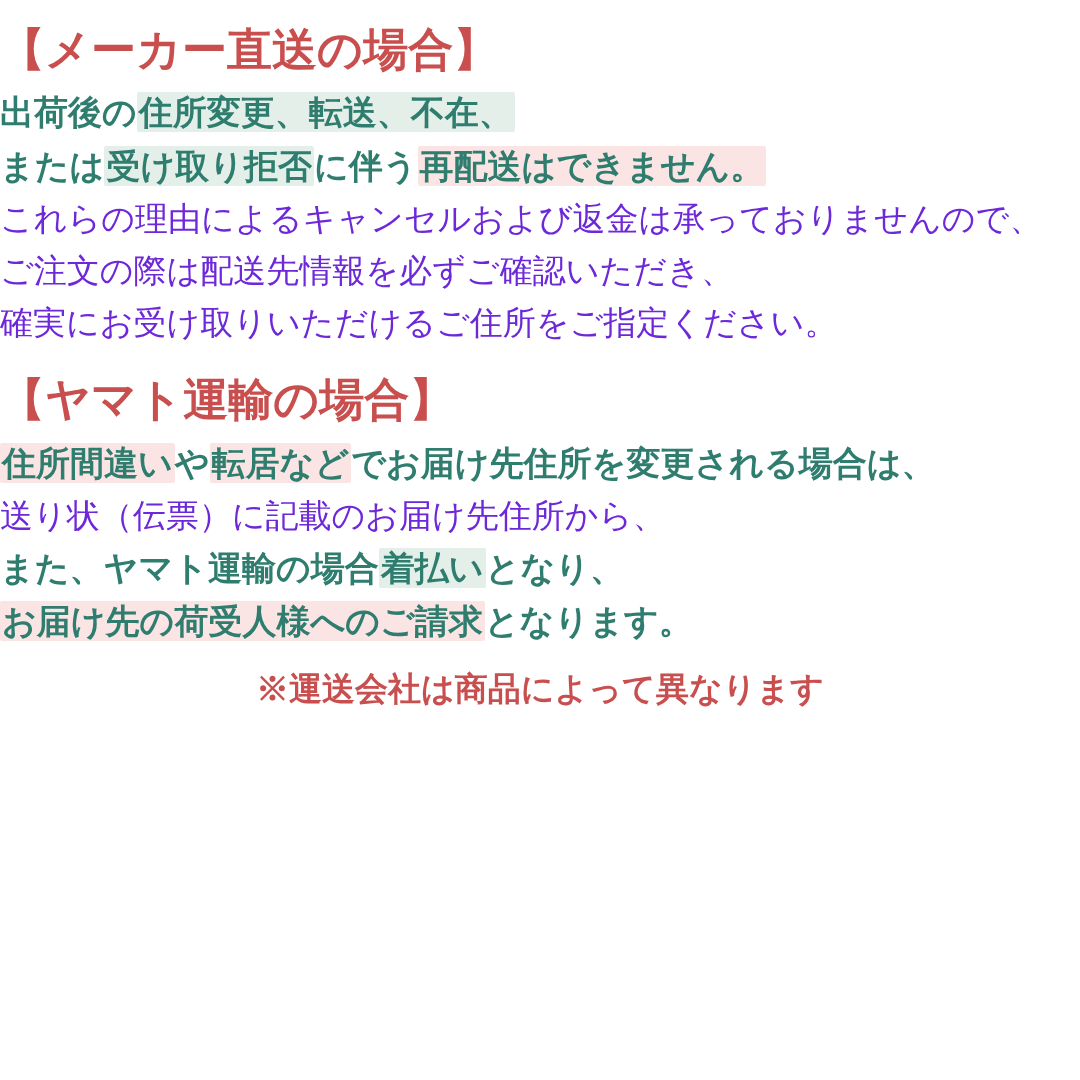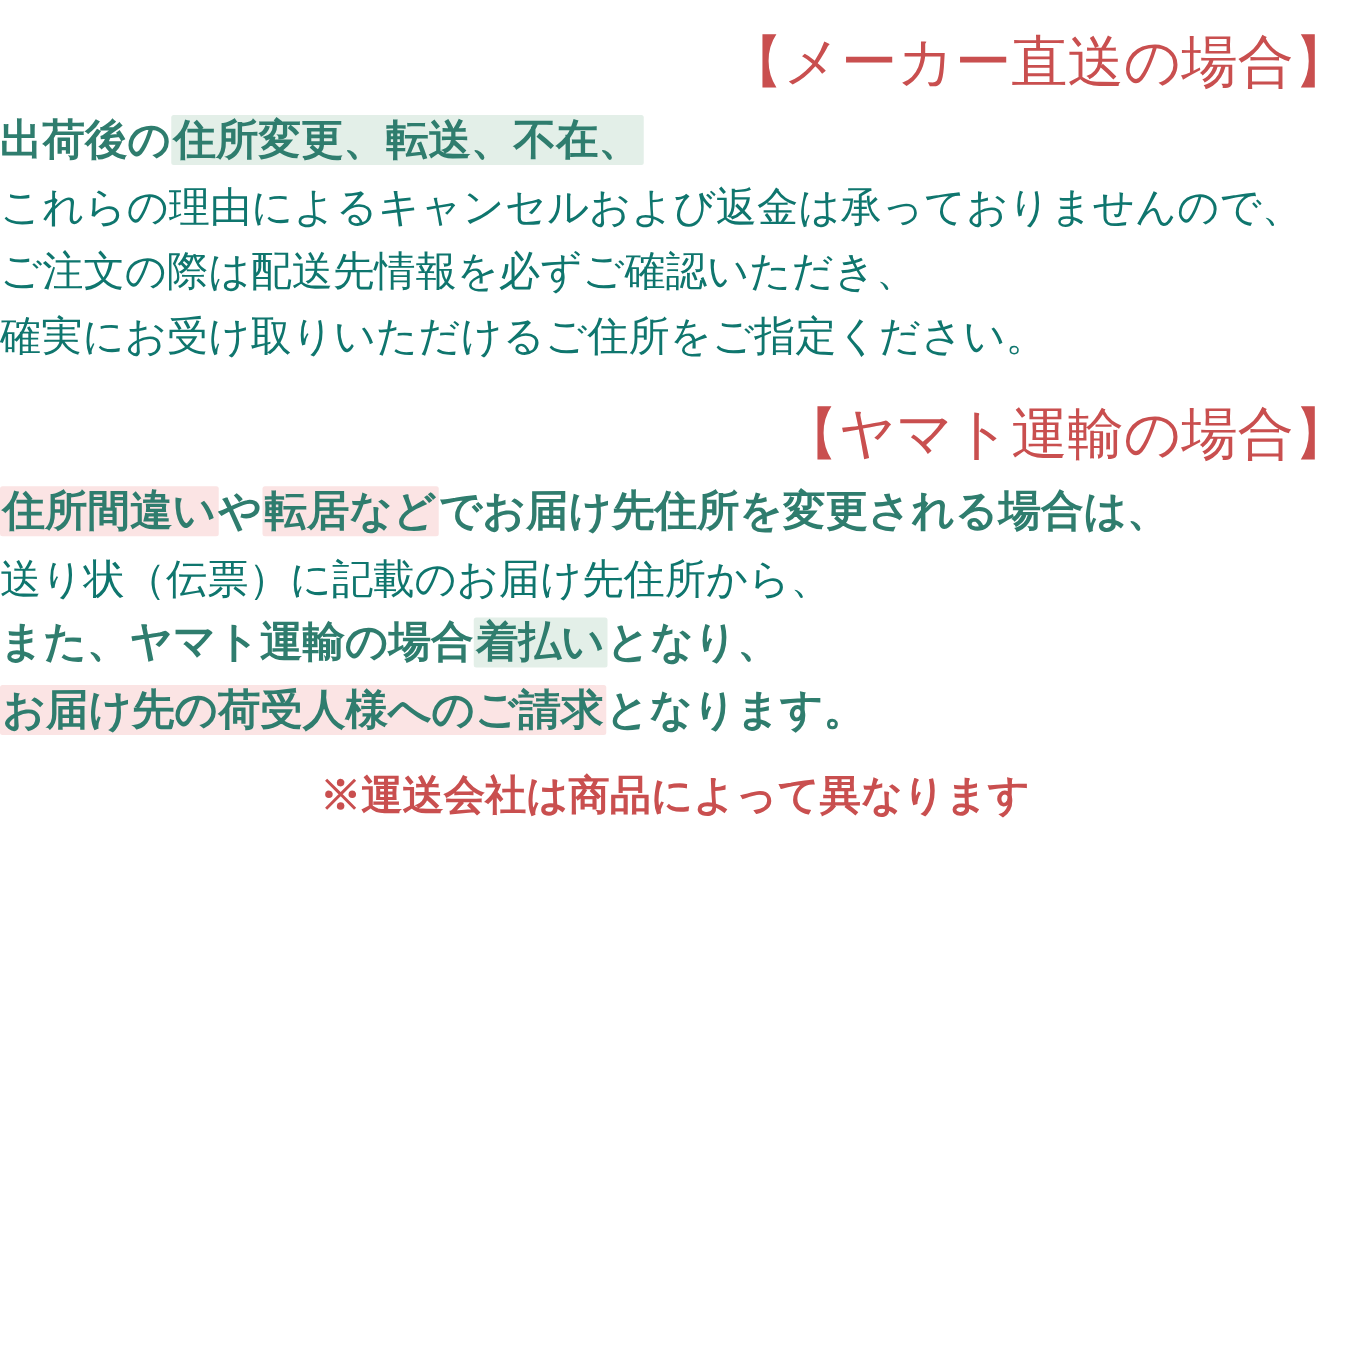--- a/index.html
+++ b/index.html
@@ -34,43 +34,43 @@
     line-height: 1;
     white-space: nowrap;
   }
 
   
   .body {
     padding: 10px 0 0 0;
   }
 
   .section-heading {
-    text-align: right;
+    text-align: left;
     color: #c94f4f;
     font-size: 45px;
-    font-weight: 400;
+    font-weight: 700;
     line-height: 1.25;
     margin: 12px 0 10px 0;
     white-space: nowrap;
   }
   .section-heading.second {
     margin-top: 26px;
   }
 
   .line {
     text-align: left;
     color: #3f7a70;
     font-size: 34px;
     font-weight: 600;
     line-height: 1.45;
     margin: 4px 0;
     white-space: nowrap;
   }
   .line.body-gray {
-    color: #0f766e;
+    color: #6d28d9;
     font-weight: 500;
   }
   .line.wide {
     font-size: 33px;
   }
 
   
   .hl-pink {
     background: #fbe4e4;
     padding: 1px 2px;
@@ -102,20 +102,23 @@
 
 
   <div class="body">
 
     <div class="section-heading">【メーカー直送の場合】</div>
 
     <div class="line">
       <span class="em-teal">出荷後の</span><span class="hl-green em-teal">住所変更、転送、不在、</span>
     </div>
 
+    <div class="line">
+      <span class="em-teal">または</span><span class="hl-green em-teal">受け取り拒否</span><span class="em-teal">に伴う</span><span class="hl-pink em-teal">再配送はできません。</span>
+    </div>
 
     <div class="line body-gray wide">これらの理由によるキャンセルおよび返金は承っておりませんので、</div>
     <div class="line body-gray wide">ご注文の際は配送先情報を必ずご確認いただき、</div>
     <div class="line body-gray wide">確実にお受け取りいただけるご住所をご指定ください。</div>
 
     <div class="section-heading second">【ヤマト運輸の場合】</div>
 
     <div class="line">
       <span class="hl-pink em-teal">住所間違い</span><span class="em-teal">や</span><span class="hl-pink em-teal">転居など</span><span class="em-teal">でお届け先住所を変更される場合は、</span>
     </div>

